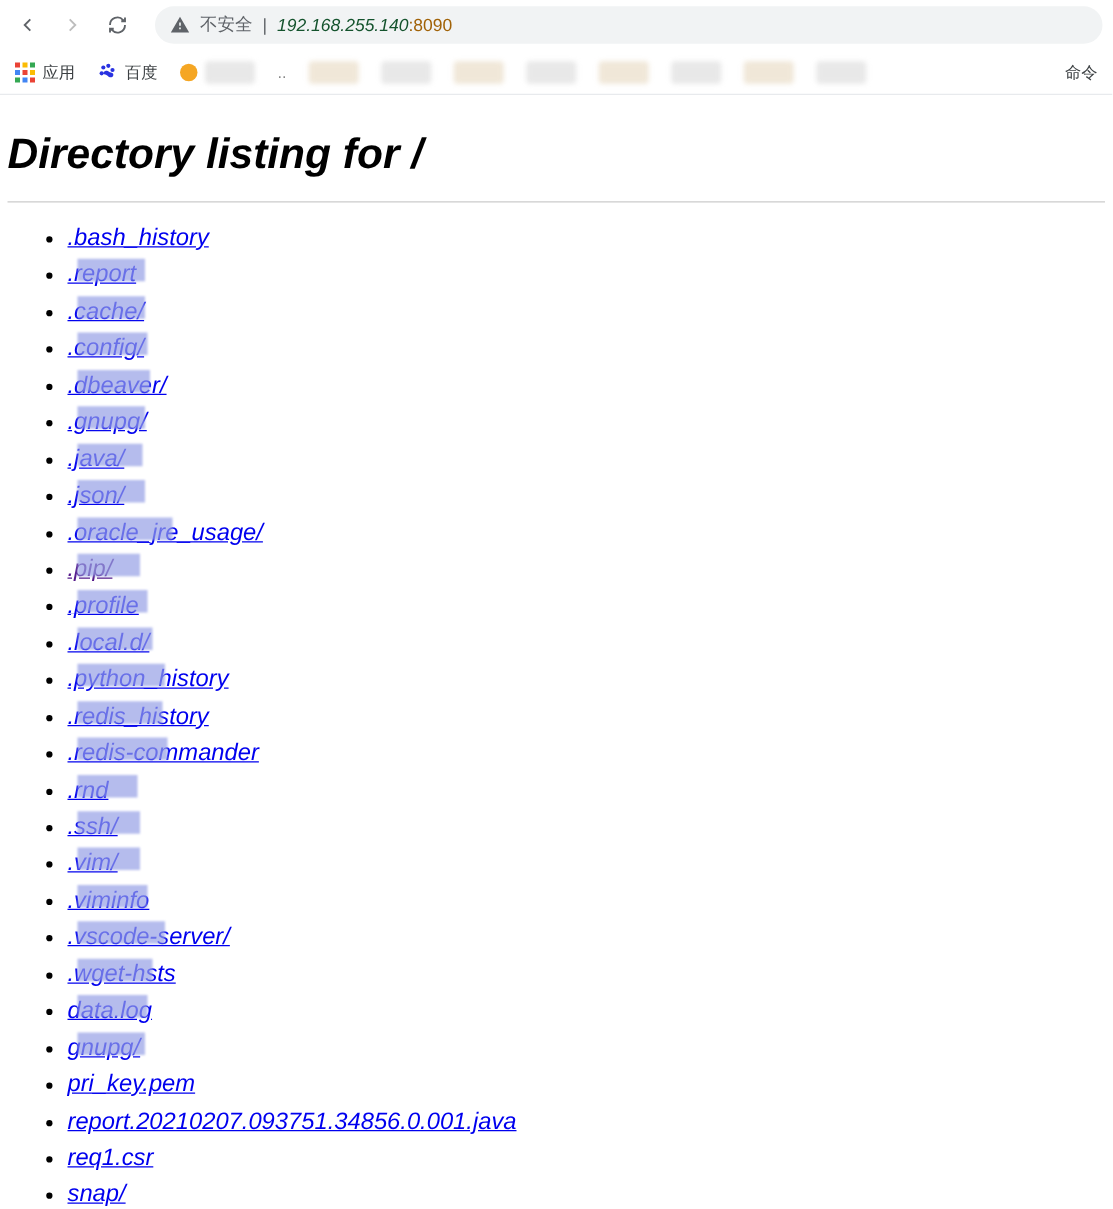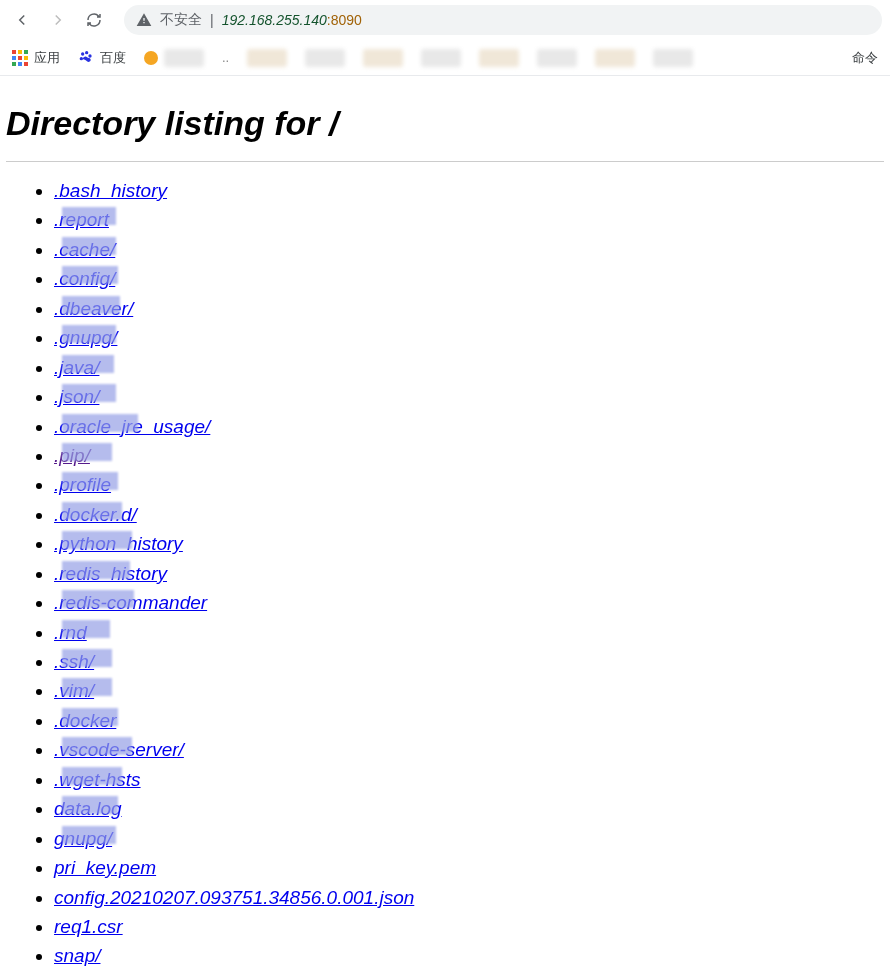--- a/index.html
+++ b/index.html
@@ -133,32 +133,32 @@
       <li><span class="redact-wrap"><a href="#">.report</a><span class="pix" style="left: 8px; top: 2px; width: 54px; height: 18px;"></span></span></li>
       <li><span class="redact-wrap"><a href="#">.cache/</a><span class="pix" style="left: 8px; top: 2px; width: 54px; height: 18px;"></span></span></li>
       <li><span class="redact-wrap"><a href="#">.config/</a><span class="pix" style="left: 8px; top: 2px; width: 56px; height: 18px;"></span></span></li>
       <li><span class="redact-wrap"><a href="#">.dbeaver/</a><span class="pix" style="left: 8px; top: 2px; width: 58px; height: 18px;"></span></span></li>
       <li><span class="redact-wrap"><a href="#">.gnupg/</a><span class="pix" style="left: 8px; top: 2px; width: 54px; height: 18px;"></span></span></li>
       <li><span class="redact-wrap"><a href="#">.java/</a><span class="pix" style="left: 8px; top: 2px; width: 52px; height: 18px;"></span></span></li>
       <li><span class="redact-wrap"><a href="#">.json/</a><span class="pix" style="left: 8px; top: 2px; width: 54px; height: 18px;"></span></span></li>
       <li><span class="redact-wrap"><a href="#">.oracle_jre_usage/</a><span class="pix" style="left: 8px; top: 2px; width: 76px; height: 18px;"></span></span></li>
       <li><span class="redact-wrap"><a href="#" class="visited">.pip/</a><span class="pix" style="left: 8px; top: 2px; width: 50px; height: 18px;"></span></span></li>
       <li><span class="redact-wrap"><a href="#">.profile</a><span class="pix" style="left: 8px; top: 2px; width: 56px; height: 18px;"></span></span></li>
-      <li><span class="redact-wrap"><a href="#">.docker.d/</a><span class="pix" style="left: 8px; top: 2px; width: 60px; height: 18px;"></span></span></li>
+      <li><span class="redact-wrap"><a href="#">.local.d/</a><span class="pix" style="left: 8px; top: 2px; width: 60px; height: 18px;"></span></span></li>
       <li><span class="redact-wrap"><a href="#">.python_history</a><span class="pix" style="left: 8px; top: 2px; width: 70px; height: 18px;"></span></span></li>
       <li><span class="redact-wrap"><a href="#">.redis_history</a><span class="pix" style="left: 8px; top: 2px; width: 68px; height: 18px;"></span></span></li>
       <li><span class="redact-wrap"><a href="#">.redis-commander</a><span class="pix" style="left: 8px; top: 2px; width: 72px; height: 18px;"></span></span></li>
       <li><span class="redact-wrap"><a href="#">.rnd</a><span class="pix" style="left: 8px; top: 2px; width: 48px; height: 18px;"></span></span></li>
       <li><span class="redact-wrap"><a href="#">.ssh/</a><span class="pix" style="left: 8px; top: 2px; width: 50px; height: 18px;"></span></span></li>
       <li><span class="redact-wrap"><a href="#">.vim/</a><span class="pix" style="left: 8px; top: 2px; width: 50px; height: 18px;"></span></span></li>
-      <li><span class="redact-wrap"><a href="#">.docker</a><span class="pix" style="left: 8px; top: 2px; width: 56px; height: 18px;"></span></span></li>
+      <li><span class="redact-wrap"><a href="#">.viminfo</a><span class="pix" style="left: 8px; top: 2px; width: 56px; height: 18px;"></span></span></li>
       <li><span class="redact-wrap"><a href="#">.vscode-server/</a><span class="pix" style="left: 8px; top: 2px; width: 70px; height: 18px;"></span></span></li>
       <li><span class="redact-wrap"><a href="#">.wget-hsts</a><span class="pix" style="left: 8px; top: 2px; width: 60px; height: 18px;"></span></span></li>
       <li><span class="redact-wrap"><a href="#">data.log</a><span class="pix" style="left: 8px; top: 2px; width: 56px; height: 18px;"></span></span></li>
       <li><span class="redact-wrap"><a href="#">gnupg/</a><span class="pix" style="left: 8px; top: 2px; width: 54px; height: 18px;"></span></span></li>
       <li><a href="#">pri_key.pem</a></li>
-      <li><a href="#">config.20210207.093751.34856.0.001.json</a></li>
+      <li><a href="#">report.20210207.093751.34856.0.001.java</a></li>
       <li><a href="#">req1.csr</a></li>
       <li><a href="#">snap/</a></li>
       <li><span class="redact-wrap"><a href="#">sshd_help</a><span class="pix" style="left: 8px; top: 2px; width: 58px; height: 18px;"></span></span></li>
     </ul>
   <hr>
 </div>
 
 </body></html>

